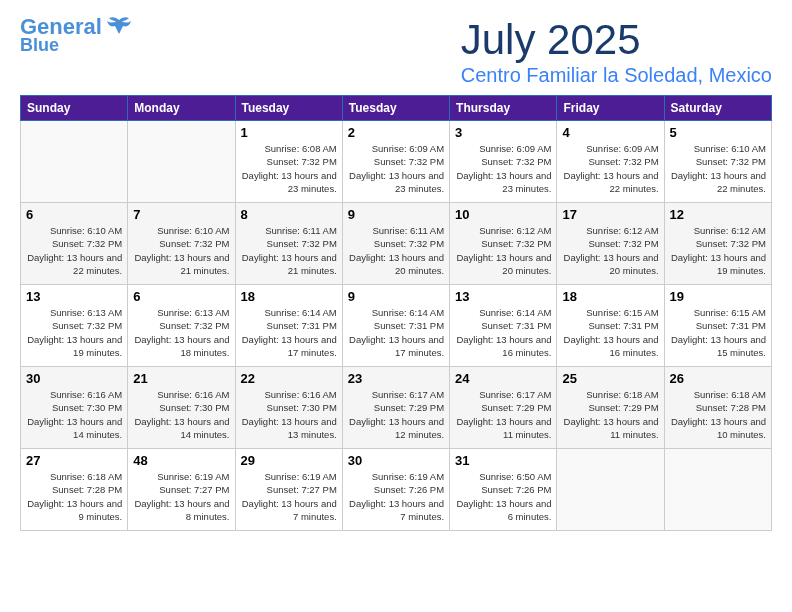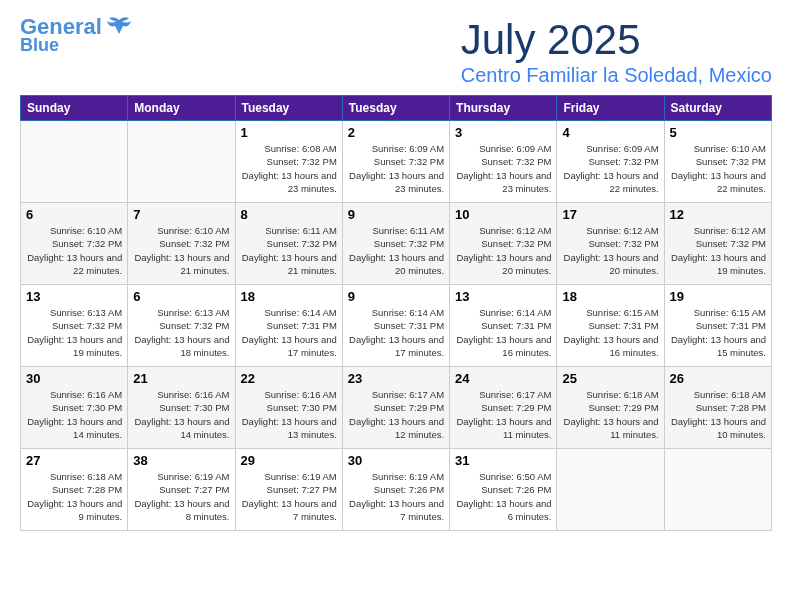--- a/index.html
+++ b/index.html
@@ -288,21 +288,21 @@
         </td>
       </tr>
       <tr>
         <td>
           <span class="day-number">27</span>
           <div class="day-detail" style="white-space: pre-line;">Sunrise: 6:18 AM
 Sunset: 7:28 PM
 Daylight: 13 hours and 9 minutes.</div>
         </td>
         <td>
-          <span class="day-number">38</span>
+          <span class="day-number">48</span>
           <div class="day-detail" style="white-space: pre-line;">Sunrise: 6:19 AM
 Sunset: 7:27 PM
 Daylight: 13 hours and 8 minutes.</div>
         </td>
         <td>
           <span class="day-number">29</span>
           <div class="day-detail" style="white-space: pre-line;">Sunrise: 6:19 AM
 Sunset: 7:27 PM
 Daylight: 13 hours and 7 minutes.</div>
         </td>

